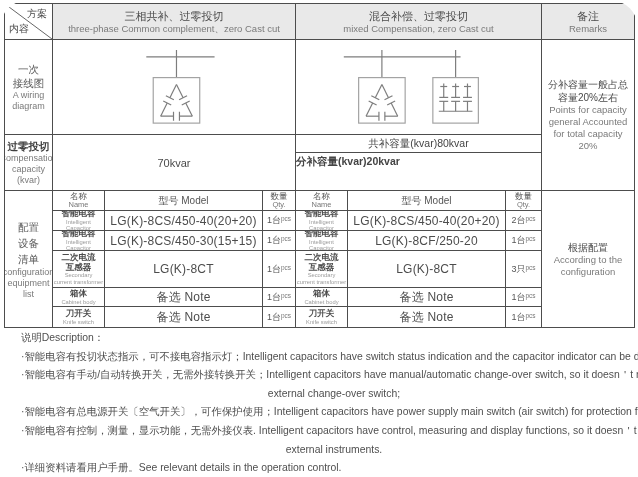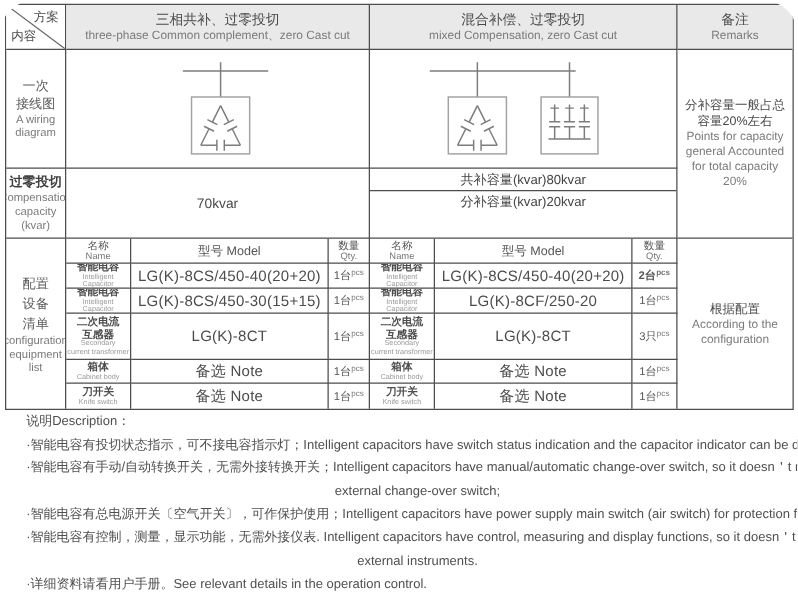--- a/index.html
+++ b/index.html
@@ -170,21 +170,21 @@
 capacity
 (kvar)</span>
     </div>
     <div class="c" style="left:48px;top:131px;width:243px;height:56px;">
       <span class="value">70kvar</span>
     </div>
     <div style="position:absolute;left:291px;top:131px;width:246px;height:56px;box-sizing:border-box;border-right:1px solid var(--bd);border-bottom:1px solid var(--bd);">
       <div style="height:18px;box-sizing:border-box;border-bottom:1px solid var(--bd);display:flex;align-items:center;justify-content:center;">
         <span class="capline">共补容量(kvar)80kvar</span>
       </div>
-      <div style="height:18px;display:flex;align-items:center;justify-content:center;">
+      <div style="height:18px;display:flex;align-items:center;justify-content:flex-start;font-weight:bold;">
         <span class="capline">分补容量(kvar)20kvar</span>
       </div>
     </div>
 
     <div class="c nb" style="left:0;top:187px;width:48px;height:136px;">
       <span class="lblcn" style="line-height:16px;">配置
 设备
 清单</span>
       <span class="lblen">configuration
 equipment
@@ -277,21 +277,21 @@
         <span class="unit">pcs</span>
     </div>
 
     <div class="c" style="left:291px;top:207px;width:52px;height:20px;">
       <span class="name-cn">智能电容</span>
       <span class="name-en">Intelligent Capacitor</span>
     </div>
     <div class="c" style="left:343px;top:207px;width:158px;height:20px;">
       <span class="model">LG(K)-8CS/450-40(20+20)</span>
     </div>
-    <div class="c" style="left:501px;top:207px;width:36px;height:20px;flex-direction:row;font-weight:bold;">
+    <div class="c" style="left:501px;top:207px;width:36px;height:20px;flex-direction:row;">
       <span class="qty">2台</span>
         <span class="unit">pcs</span>
     </div>
 
     <div class="c" style="left:291px;top:227px;width:52px;height:20px;">
       <span class="name-cn">智能电容</span>
       <span class="name-en">Intelligent Capacitor</span>
     </div>
     <div class="c" style="left:343px;top:227px;width:158px;height:20px;">
       <span class="model">LG(K)-8CF/250-20</span>

